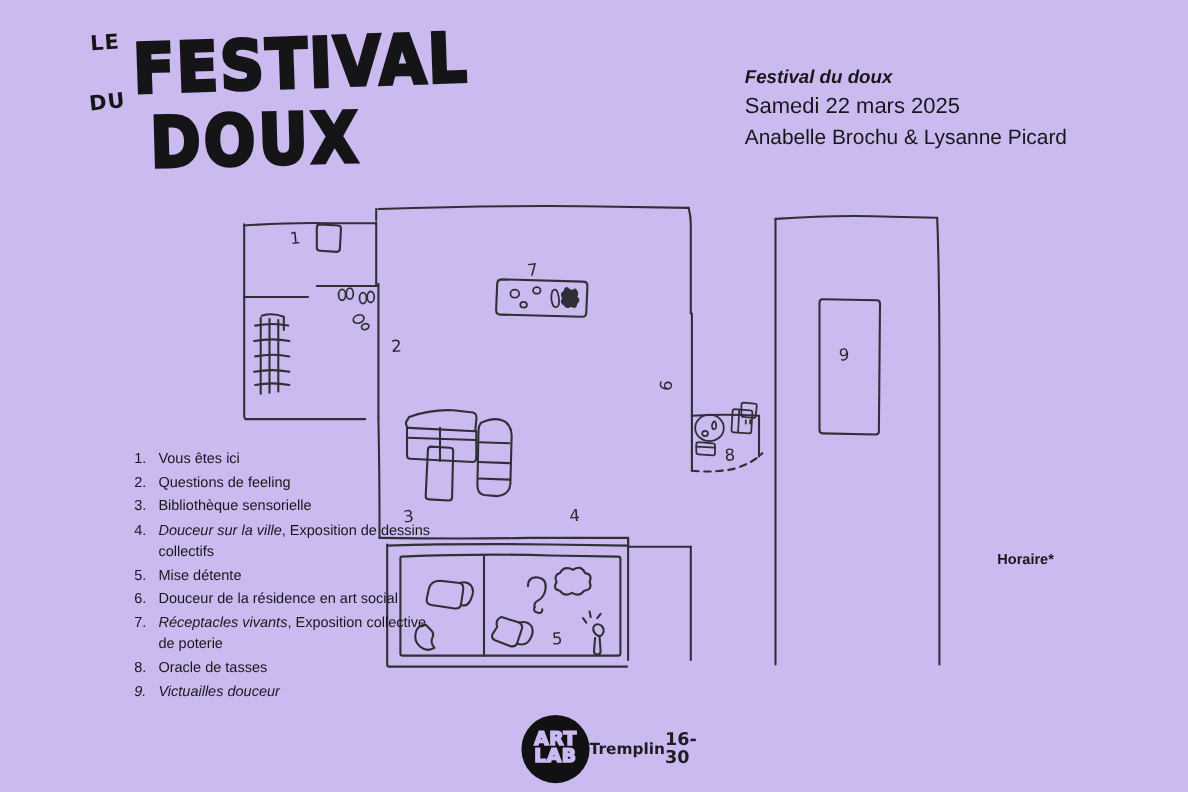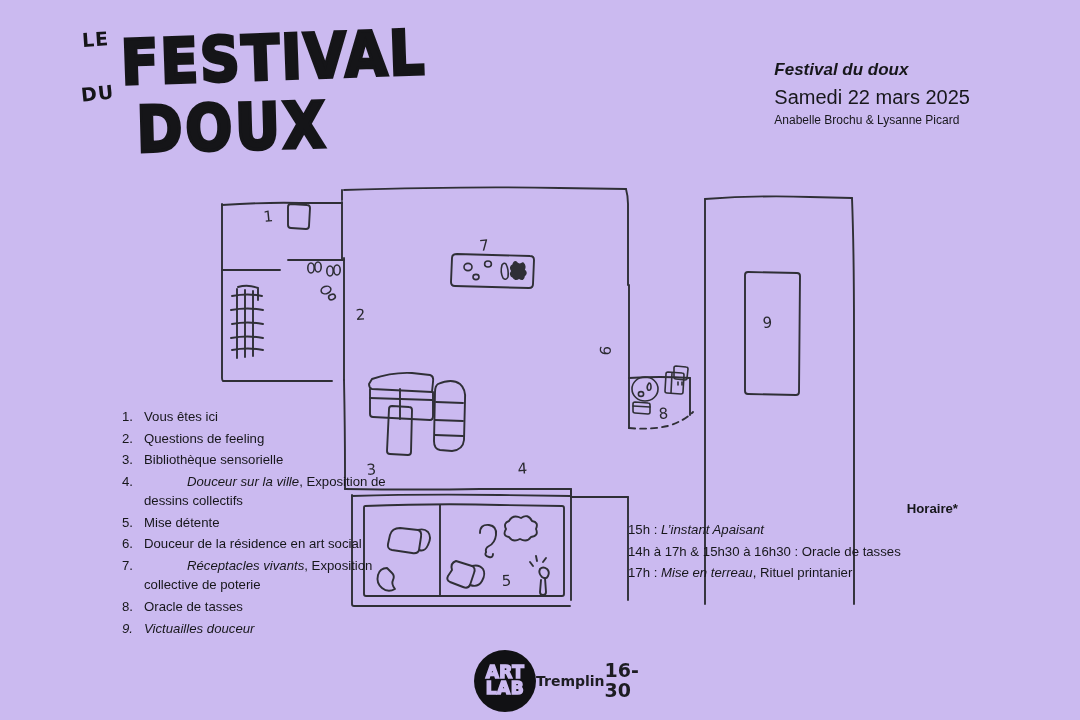--- a/index.html
+++ b/index.html
@@ -74,21 +74,21 @@
     top: 58px;
     text-align: left;
     line-height: 1.45;
   }
   .header-info .ev-title {
     font-weight: bold;
     font-style: italic;
     font-size: 17px;
   }
   .header-info .ev-date { font-size: 20px; }
-  .header-info .ev-hosts { font-size: 12px; }
+  .header-info .ev-hosts { font-size: 19px; }
 
   
   .legend {
     position: absolute;
     left: 82px;
     top: 394px;
     width: 270px;
     font-size: 13.2px;
     line-height: 1.48;
   }
@@ -96,21 +96,21 @@
     display: flex;
     align-items: baseline;
     margin-bottom: 2px;
   }
   .legend-num {
     width: 22px;
     flex: 0 0 22px;
     text-align: left;
   }
   .legend-label { flex: 1 1 auto; }
-  .legend-label i { font-style: italic; margin-left: 43px; }
+  .legend-label i { font-style: italic; }
   .legend-item.italic-all .legend-num,
   .legend-item.italic-all .legend-label { font-style: italic; }
 
   
   .schedule {
     position: absolute;
     left: 628px;
     top: 498px;
     width: 330px;
     font-size: 13.2px;
@@ -177,21 +177,21 @@
     font-family: "DejaVu Sans", sans-serif;
     font-weight: bold;
     font-size: 14px;
     color: #1d1d22;
     line-height: 1.05;
     margin-top: 1px;
   }
   .tremplin-sub {
     font-family: "DejaVu Sans", sans-serif;
     font-weight: bold;
-    font-size: 19px;
+    font-size: 16px;
     color: #1d1d22;
     line-height: 1.05;
   }
 </style>
 </head>
 <body>
 
 <div class="page">
 
   <div class="logo-block">
@@ -353,25 +353,20 @@
         <span class="legend-label">Oracle de tasses</span>
       </li>
       <li class="legend-item italic-all" style="list-style: none;">
         <span class="legend-num">9.</span>
         <span class="legend-label">Victuailles douceur</span>
       </li>
     </ol>
 
   <div class="schedule">
     <div class="sched-title">Horaire*</div>
-    <div id="schedule-rows">
-        <div><span>15h : </span><i>L’instant Apaisant</i></div>
-        <div><span>14h à 17h &amp; 15h30 à 16h30 : Oracle de tasses</span></div>
-        <div><span>17h : </span><i>Mise en terreau</i><span>, Rituel printanier</span></div>
-      </div>
   </div>
 
   <div class="footer">
     <div class="artlab-logo">
       <span>ART</span>
       <span>LAB</span>
     </div>
     <div class="tremplin-logo">
       <svg class="tremplin-mark" viewBox="0 0 56 42">
         <g fill="none" stroke="#3b3b42" stroke-width="1.3" stroke-linejoin="round">

